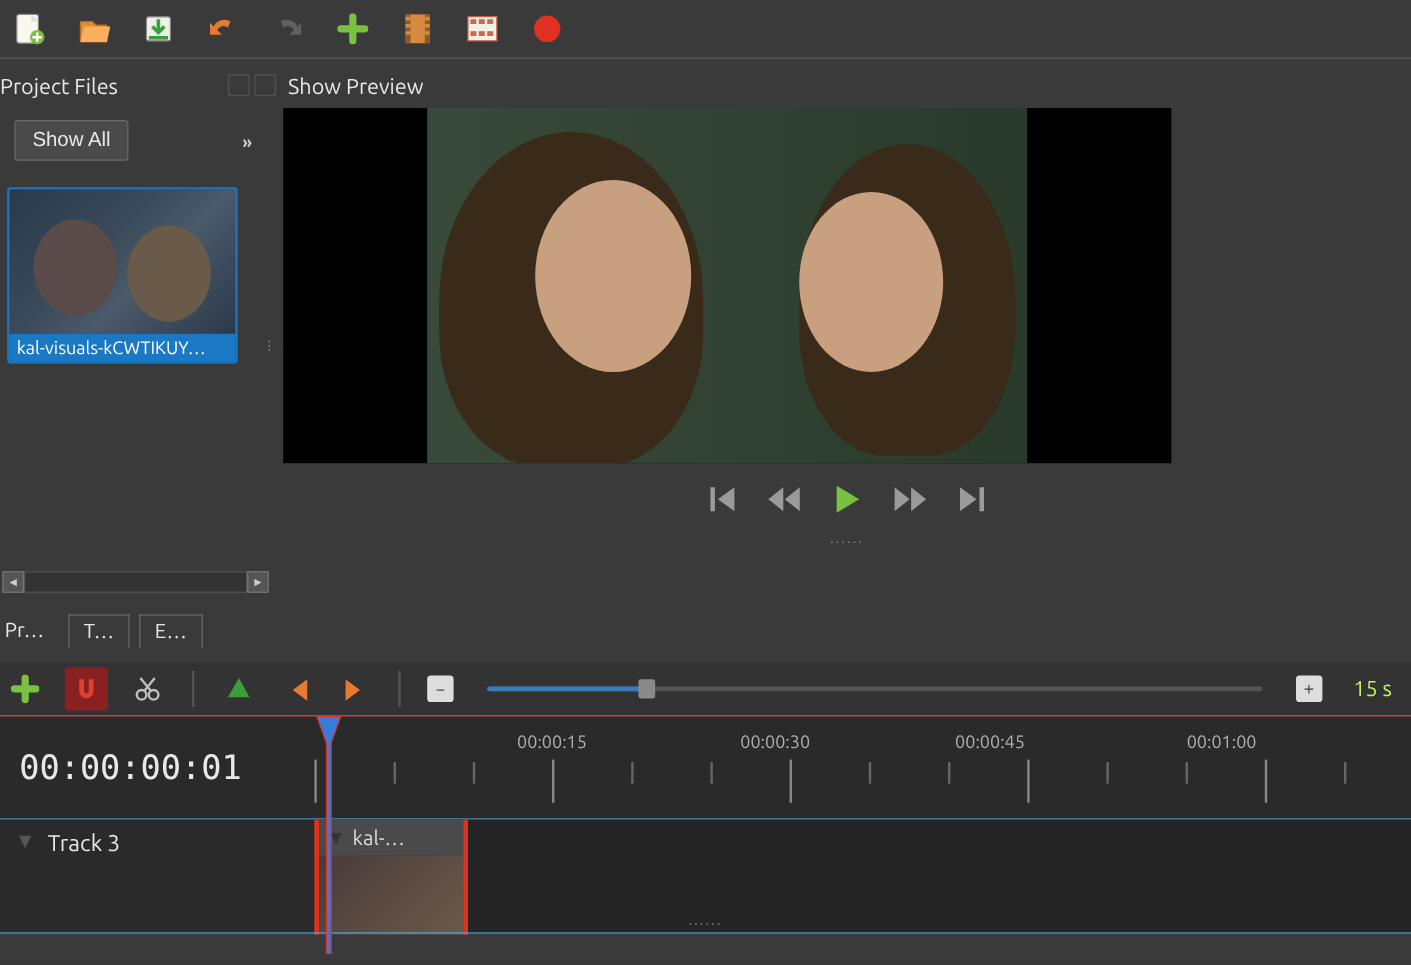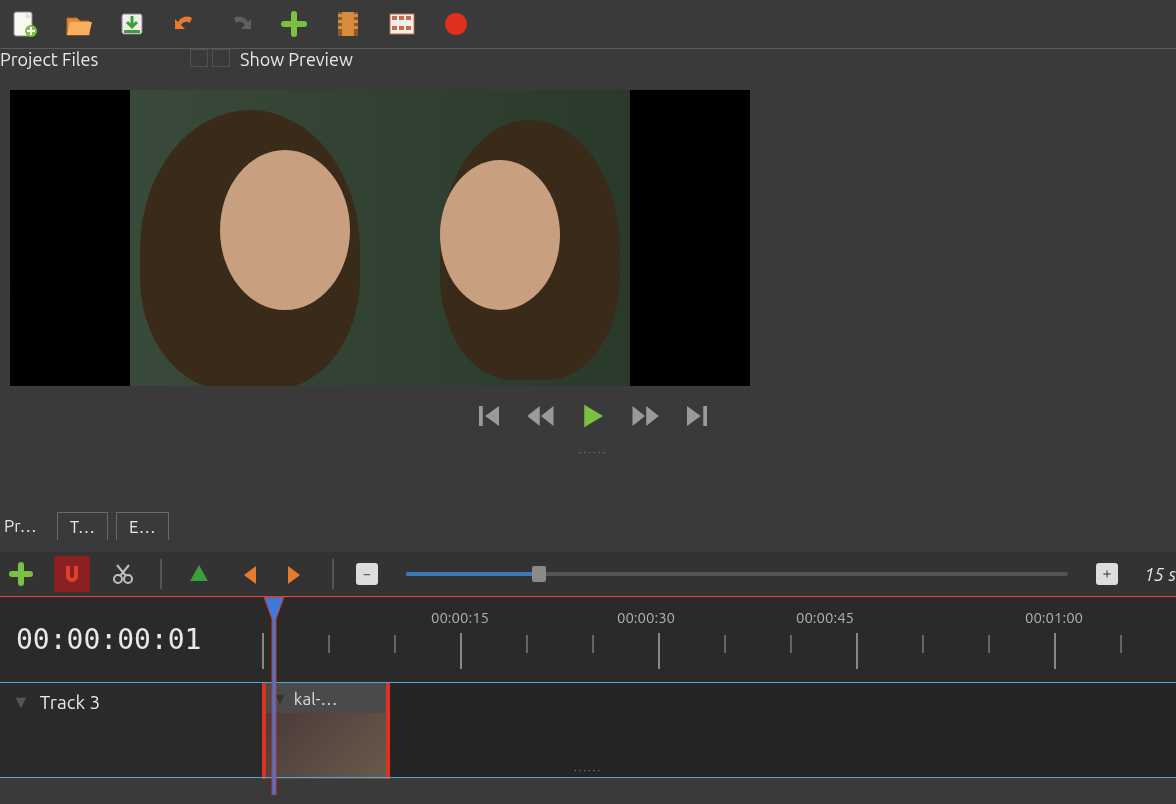--- a/index.html
+++ b/index.html
@@ -24,21 +24,21 @@
 .toolbar .tbtn {
   width: 32px; height: 32px;
   display: flex; align-items: center; justify-content: center;
 }
 
 
 .panel-header-strip {
   height: 34px;
   border-top: 1px solid #5a5a5a;
   display: flex;
-  align-items: flex-start;
+  align-items: flex-end;
   font-size: 18px;
   color: #e8e8e8;
 }
 .ph-left { width: 236px; padding-left: 0; }
 .ph-icons { display:flex; gap:4px; margin-left:auto; margin-right:6px; }
 .ph-icons span { width:18px; height:18px; border:1px solid #777; opacity:.4; display:inline-block; }
 
 
 .mid {
   display: flex;
@@ -179,21 +179,21 @@
   padding-left:6px;
   background:#333;
 }
 .timeline-toolbar .tbtn{width:30px;height:30px;display:flex;align-items:center;justify-content:center;}
 .timeline-toolbar .snap{background:#8a2020;border-radius:3px;width:36px;height:36px;}
 .timeline-toolbar .sep{width:2px;height:30px;background:#555;margin:0 4px;}
 .zoom-track{flex:1;height:4px;background:#555;position:relative;margin:0 10px;border-radius:2px;}
 .zoom-track::before{content:"";position:absolute;left:0;width:130px;height:4px;background:#3a7ab8;border-radius:2px;}
 .zoom-handle{position:absolute;left:126px;top:-6px;width:14px;height:16px;background:#8a8a8a;border-radius:2px;}
 .zoom-minus,.zoom-plus{width:22px;height:22px;background:#ddd;border-radius:3px;display:flex;align-items:center;justify-content:center;font-size:14px;color:#333;}
-.zoom-label{font-size:18px;color:#e5e5e5;margin-left:8px;margin-right:0;white-space:nowrap;font-style:italic;}
+.zoom-label{font-size:18px;color:#bef264;margin-left:8px;margin-right:16px;white-space:nowrap;}
 
 
 .ruler-area{
   height:86px;
   position:relative;
   background:#2a2a2a;
   border-top:1px solid #ef4444;
 }
 .cur-time{
   position:absolute;
@@ -329,20 +329,33 @@
     <div class="ph-icons">
         <span></span>
         <span></span>
       </div>
   </div>
   <span style="margin-left:4px;">Show Preview</span>
 </div>
 
 <div class="mid">
 
+  <div class="project-panel">
+    <button class="show-all">Show All</button>
+    <span class="show-all-chevrons">»</span>
+    <div class="thumb">
+      <div class="thumb-img"></div>
+      <div class="thumb-label">kal-visuals-kCWTIKUY…</div>
+    </div>
+    <div class="project-scroll">
+      <div class="arr">◄</div>
+      <div class="track"></div>
+      <div class="arr">►</div>
+    </div>
+  </div>
 
   <div class="v-drag">⋮⋮</div>
 
   <div class="preview-panel">
     <div class="preview-frame">
       <div class="preview-img">
         <div class="hair h1"></div>
           <div class="hair h2"></div>
         <div class="face f1"></div>
           <div class="face f2"></div>
@@ -431,21 +444,21 @@
       <div class="tick minor" style="left:264px"></div>
       <div class="tick minor" style="left:330px"></div>
       <div class="mark" style="left:384px">00:00:30</div>
       <div class="tick" style="left:396px"></div>
       <div class="tick minor" style="left:462px"></div>
       <div class="tick minor" style="left:528px"></div>
       <div class="mark" style="left:563px">00:00:45</div>
       <div class="tick" style="left:594px"></div>
       <div class="tick minor" style="left:660px"></div>
       <div class="tick minor" style="left:726px"></div>
-      <div class="mark" style="left:792px">00:01:00</div>
+      <div class="mark" style="left:756px">00:01:00</div>
       <div class="tick" style="left:792px"></div>
       <div class="tick minor" style="left:858px"></div>
     </div>
     <div class="playhead">
       <svg width="24" height="200">
           <path d="M2 2 h20 l-8 22 v176 h-4 v-176 z" fill="#3a7ad8" stroke="#e03020" stroke-width="1"></path>
         </svg>
     </div>
   </div>
 

